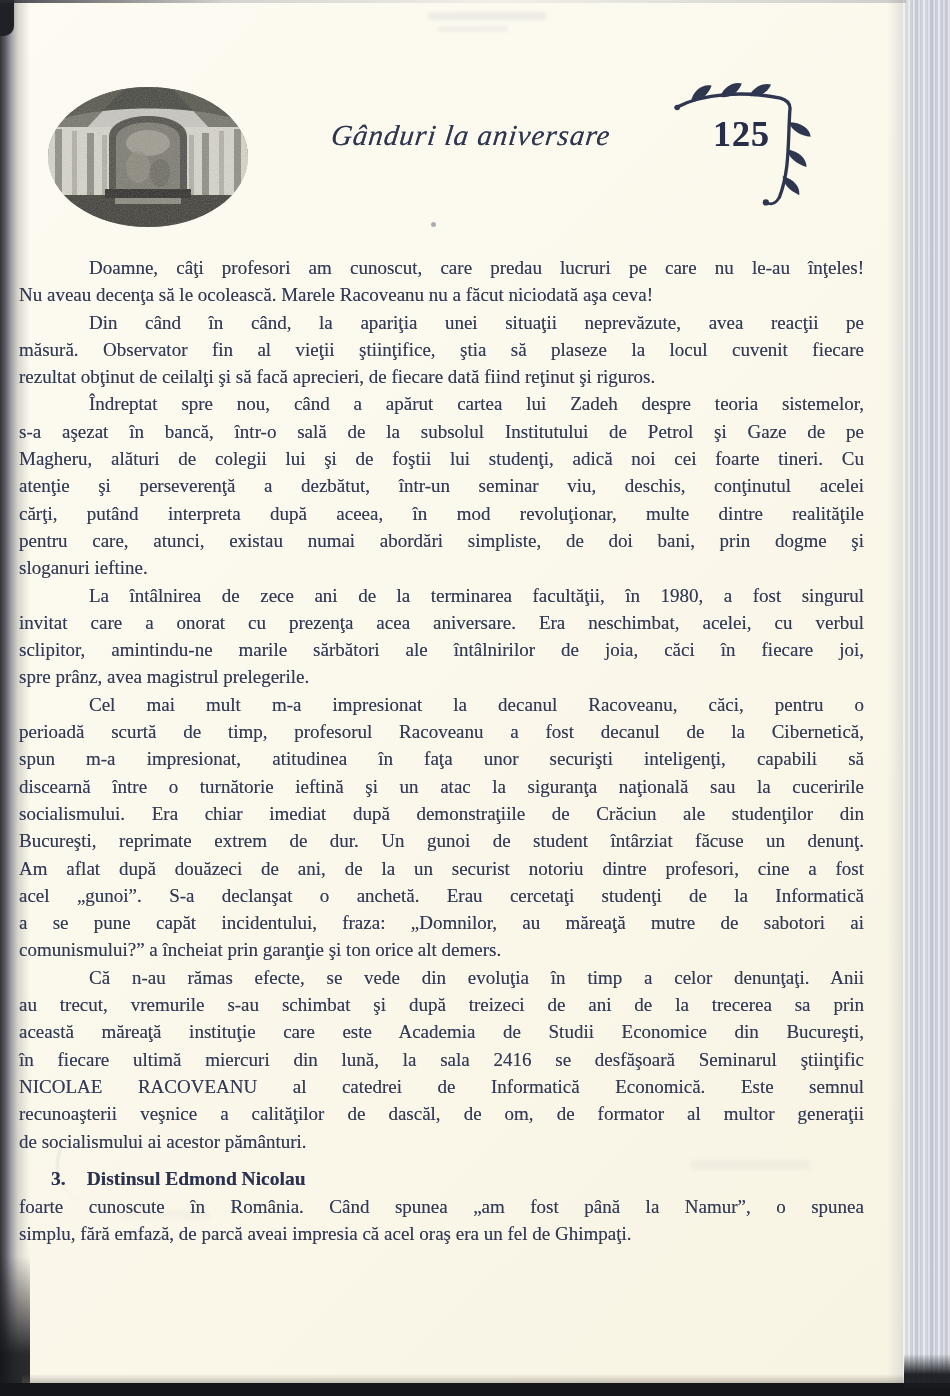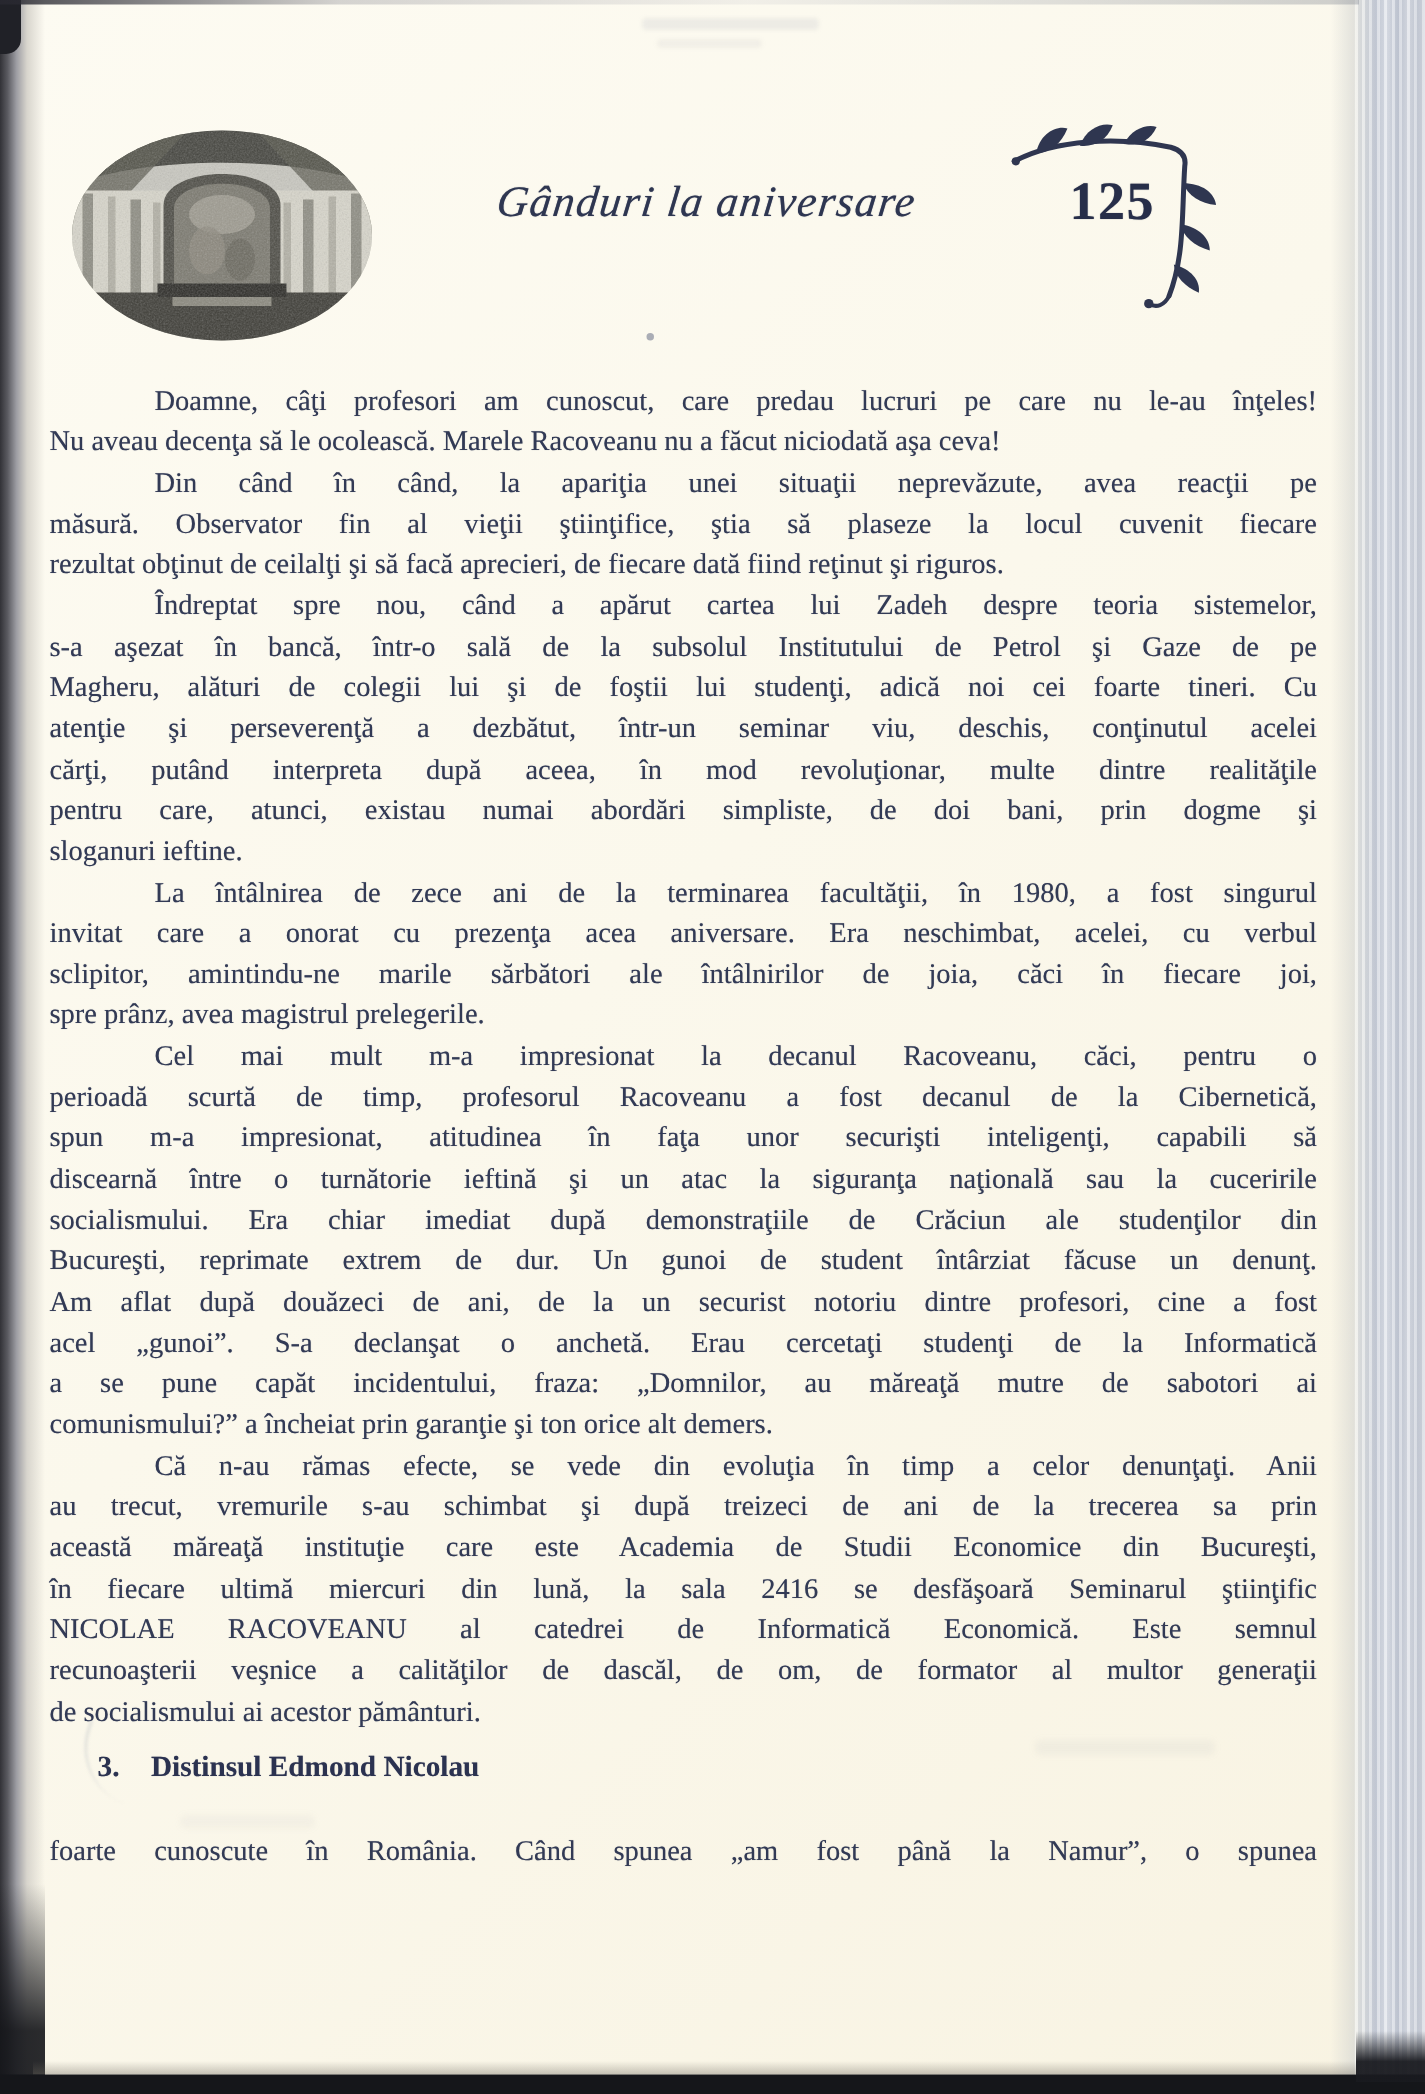--- a/index.html
+++ b/index.html
@@ -31,26 +31,26 @@
   
   .photo-oval { position:absolute; left:45px; top:85px; width:206px; height:144px; filter:blur(.4px); }
   .running-title { position:absolute; left:318px; top:119px; width:306px; text-align:center;
     font-style:italic; font-size:29px; letter-spacing:1px; transform:skewX(-7deg);
     color:#2e3651; text-shadow:0 0 .6px rgba(46,54,81,.7); }
   .page-number { position:absolute; left:713px; top:113px; font-weight:bold; font-size:36px;
     letter-spacing:1px; color:#272e49; text-shadow:0 0 .6px rgba(39,46,73,.7); }
   .flourish { position:absolute; left:672px; top:80px; width:146px; height:126px; }
 
   
-  .text-block { position:absolute; left:33px; top:254px; width:845px;
+  .text-block { position:absolute; left:19px; top:254px; width:845px;
     font-size:19px; line-height:27.3px; text-shadow:0 0 .5px rgba(50,58,85,.55); }
   .line { text-align:justify; text-align-last:justify; }
   .line.last { text-align-last:left; }
   .line.first { text-indent:70px; }
-  .heading { margin-top:10px; margin-bottom:29px; font-weight:bold; font-size:19.5px; color:#2b3250;
+  .heading { margin-top:10px; margin-bottom:1px; font-weight:bold; font-size:19.5px; color:#2b3250;
     padding-left:32px; }
   .heading-num { margin-right:21px; }
 
   
   .artifact { position:absolute; pointer-events:none; }
   .ghost-top { left:428px; top:12px; width:118px; height:8px; border-radius:3px;
     background:rgba(110,120,145,.10); filter:blur(1.5px); }
   .ghost-top2 { left:438px; top:26px; width:70px; height:6px; border-radius:3px;
     background:rgba(110,120,145,.08); filter:blur(1.5px); }
   .ghost-dot { left:431px; top:222px; width:5px; height:5px; border-radius:50%;
@@ -183,16 +183,17 @@
         <div class="line">au trecut, vremurile s-au schimbat şi după treizeci de ani de la trecerea sa prin</div>
         <div class="line">această măreaţă instituţie care este Academia de Studii Economice din Bucureşti,</div>
         <div class="line">în fiecare ultimă miercuri din lună, la sala 2416 se desfăşoară Seminarul ştiinţific</div>
         <div class="line">NICOLAE RACOVEANU al catedrei de Informatică Economică. Este semnul</div>
         <div class="line">recunoaşterii veşnice a calităţilor de dascăl, de om, de formator al multor generaţii</div>
         <div class="line last">de socialismului ai acestor pământuri.</div>
       </div>
       <div class="heading"><span class="heading-num">3.</span><span class="heading-title">Distinsul Edmond Nicolau</span></div>
       <div class="para">
         <div class="line">foarte cunoscute în România. Când spunea „am fost până la Namur”, o spunea</div>
+        <div class="line last">simplu, fără emfază, de parcă aveai impresia că acel oraş era un fel de Ghimpaţi.</div>
       </div>
     </main>
 
 </div>
 
 </body></html>

